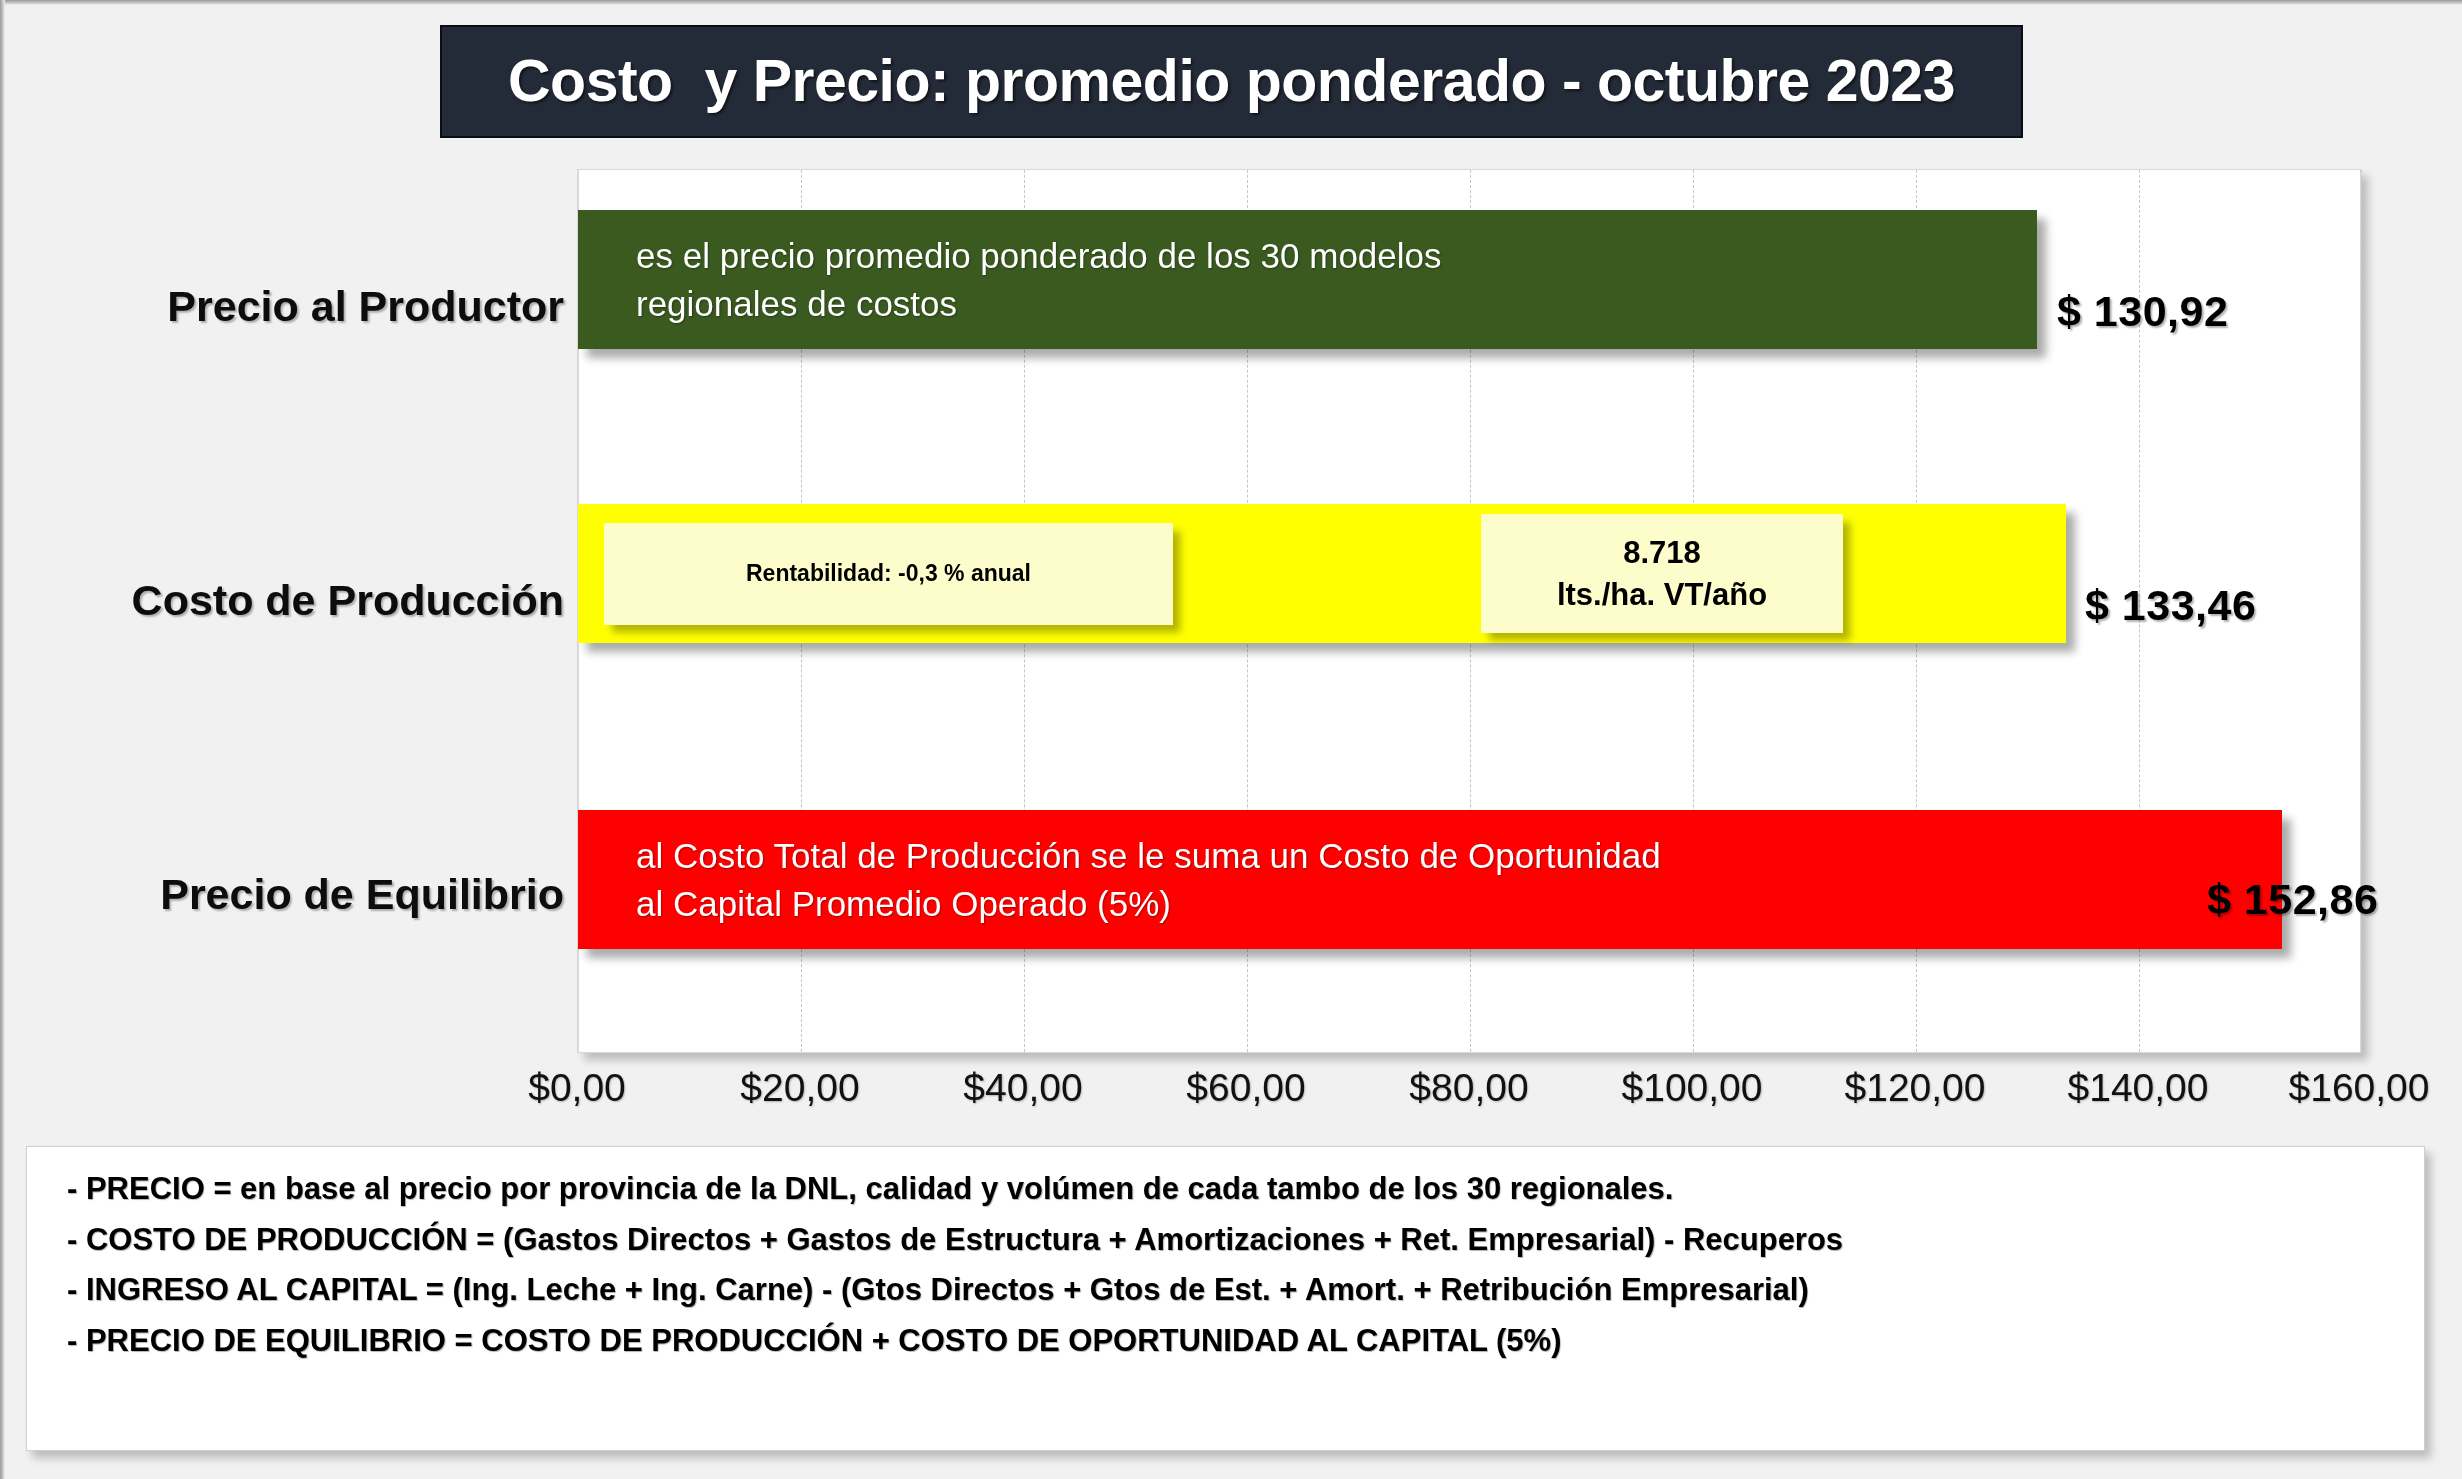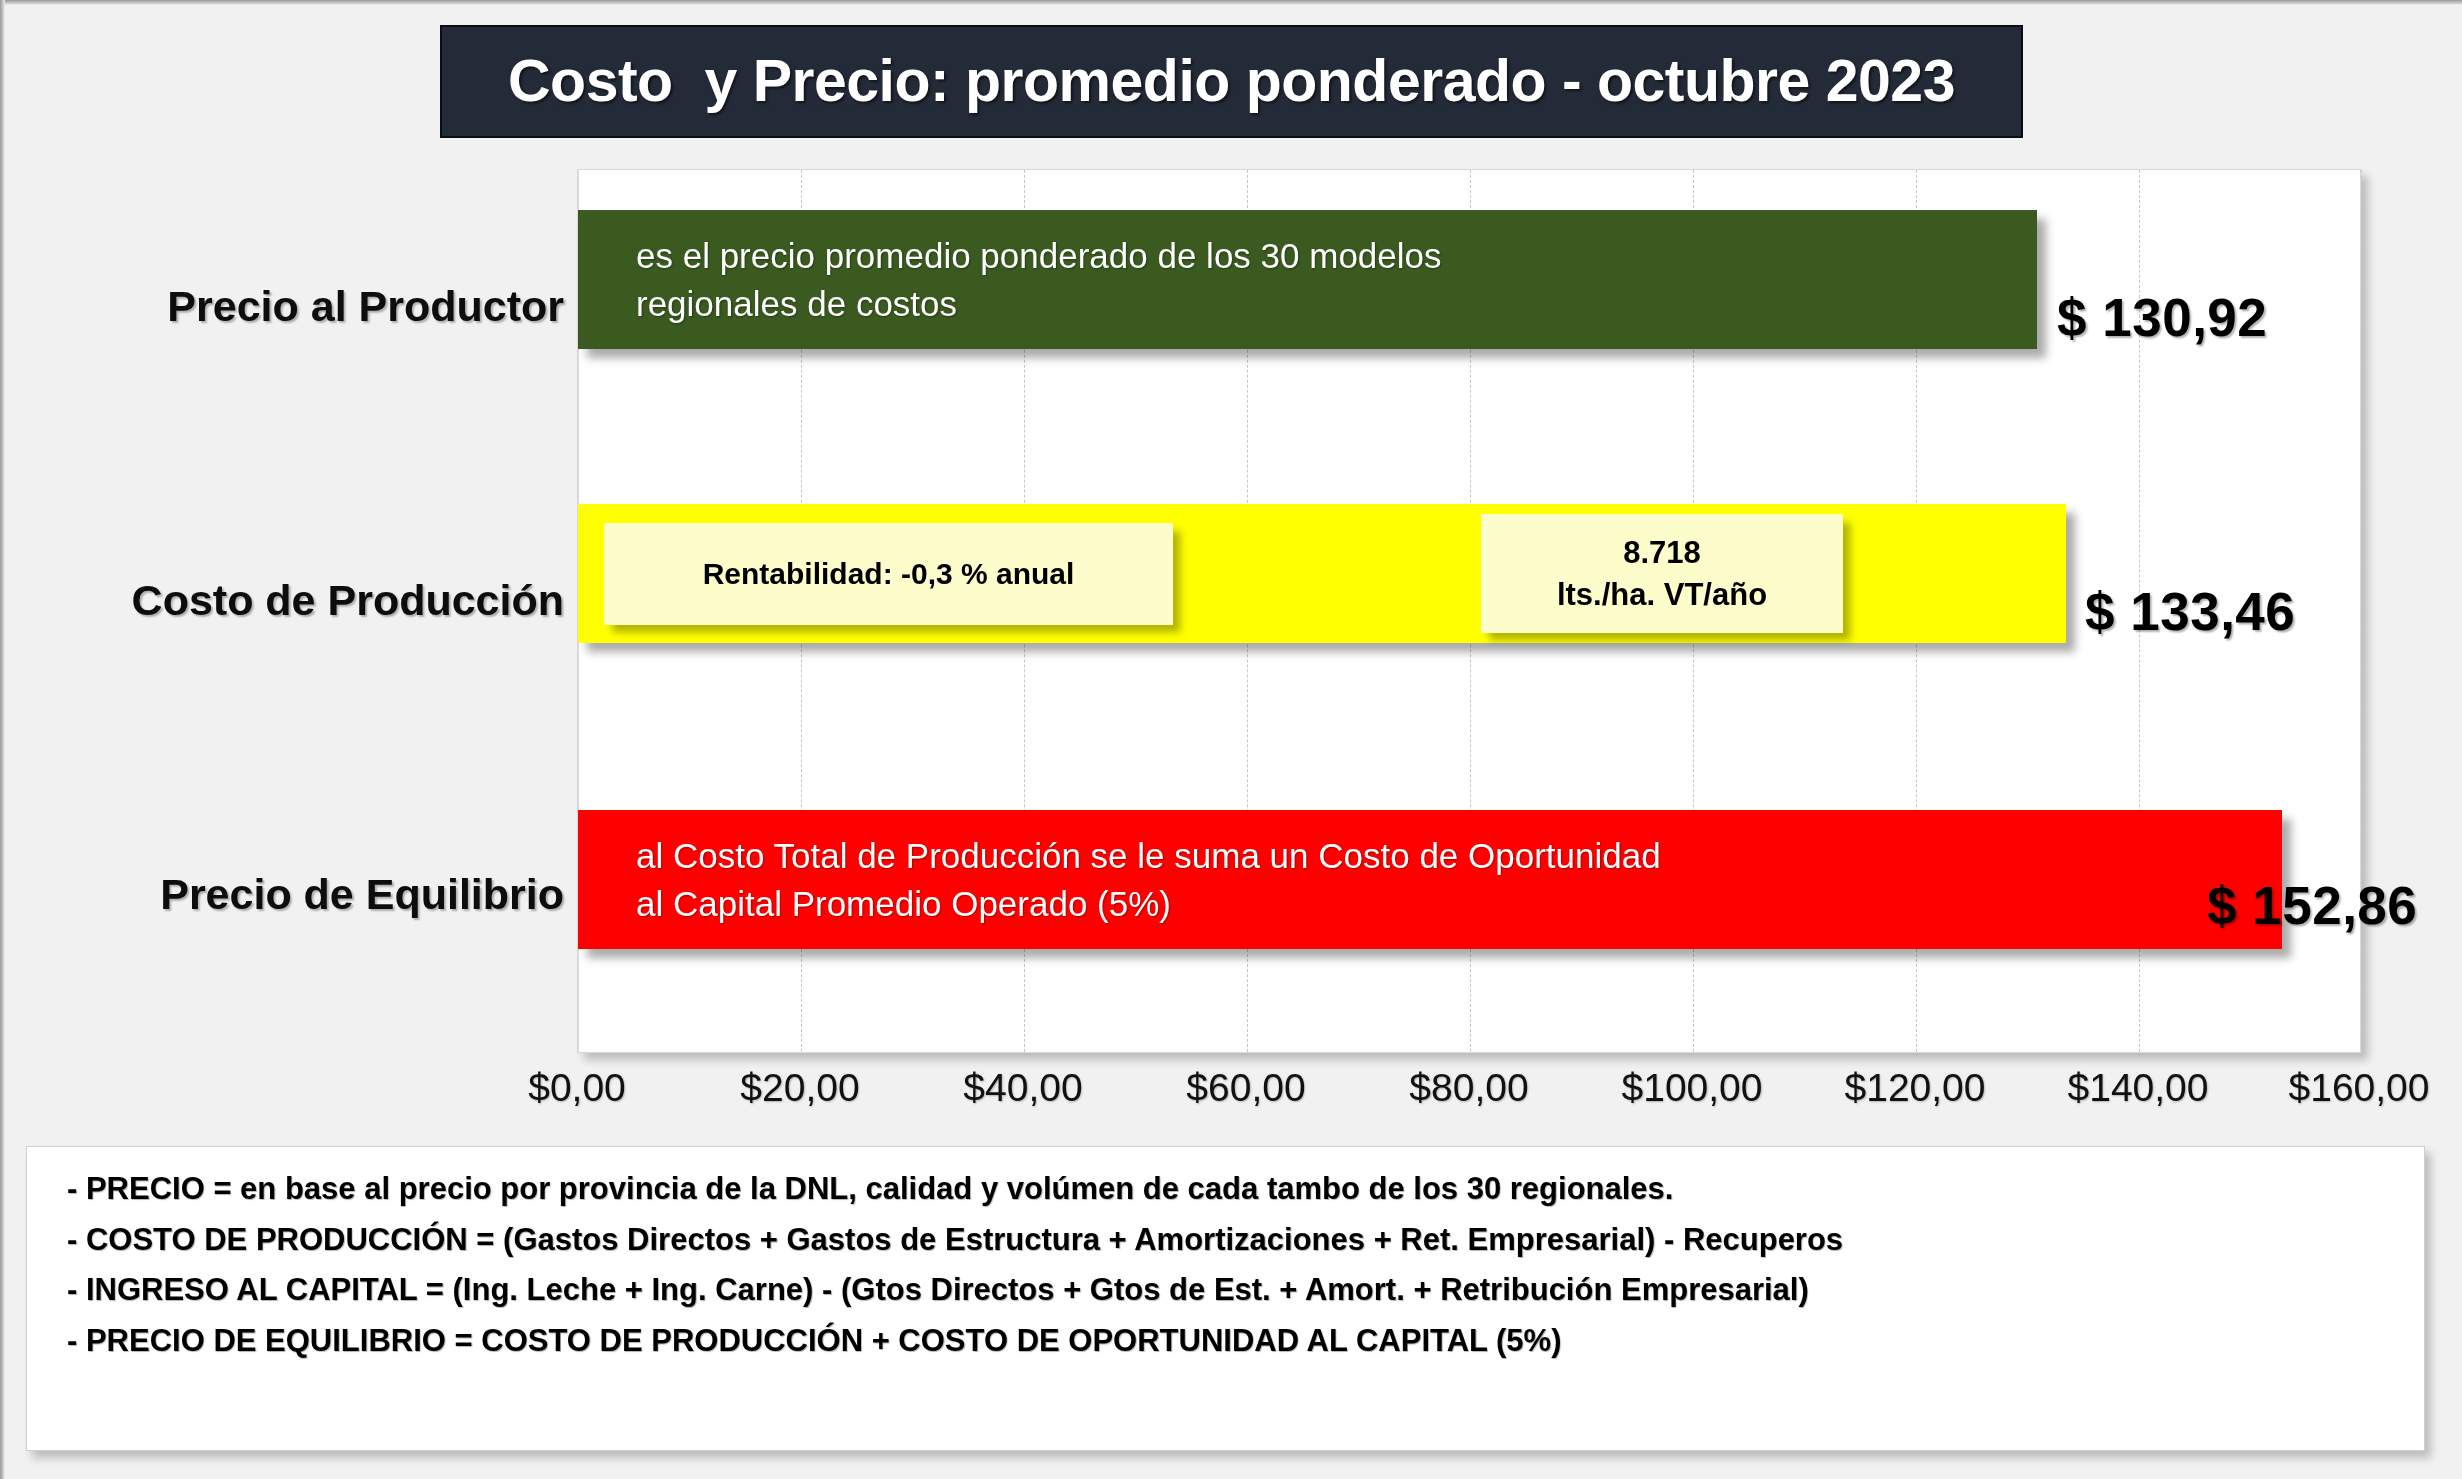--- a/index.html
+++ b/index.html
@@ -50,34 +50,34 @@
     box-sizing:border-box;
     display:flex;align-items:center;
   }
   .bar-note{
     color:#ffffff;font-size:35px;line-height:1.35;
     padding-left:58px;white-space:pre-line;
     text-shadow:0.9px 0.9px 1.9px rgba(0,0,0,.35);
   }
 
   .value-label{
-    position:absolute;font-size:53px;font-weight:bold;color:#000;
+    position:absolute;font-size:43px;font-weight:bold;color:#000;
     white-space:nowrap;text-shadow:1.9px 1.9px 1.9px rgba(0,0,0,.30);
     letter-spacing:0.5px;
   }
 
   
   .callout{
     position:absolute;background:#fdfdcc;
     box-shadow:7.5px 7.5px 7.5px rgba(0,0,0,.30);
     display:flex;align-items:center;justify-content:center;
     box-sizing:border-box;text-align:center;
   }
   .callout span{font-size:31px;font-weight:bold;color:#000;line-height:1.35;white-space:pre-line;}
-  .callout.left span{font-size:30px;}
+  .callout.left span{font-size:23px;}
 
   
   .cat-label{
     position:absolute;right:2361px;  
     font-size:43px;font-weight:bold;color:#0d0d0d;
     white-space:nowrap;text-shadow:1.9px 1.9px 1.9px rgba(0,0,0,.28);
     text-align:right;
     margin-left:28px;
   }
 

